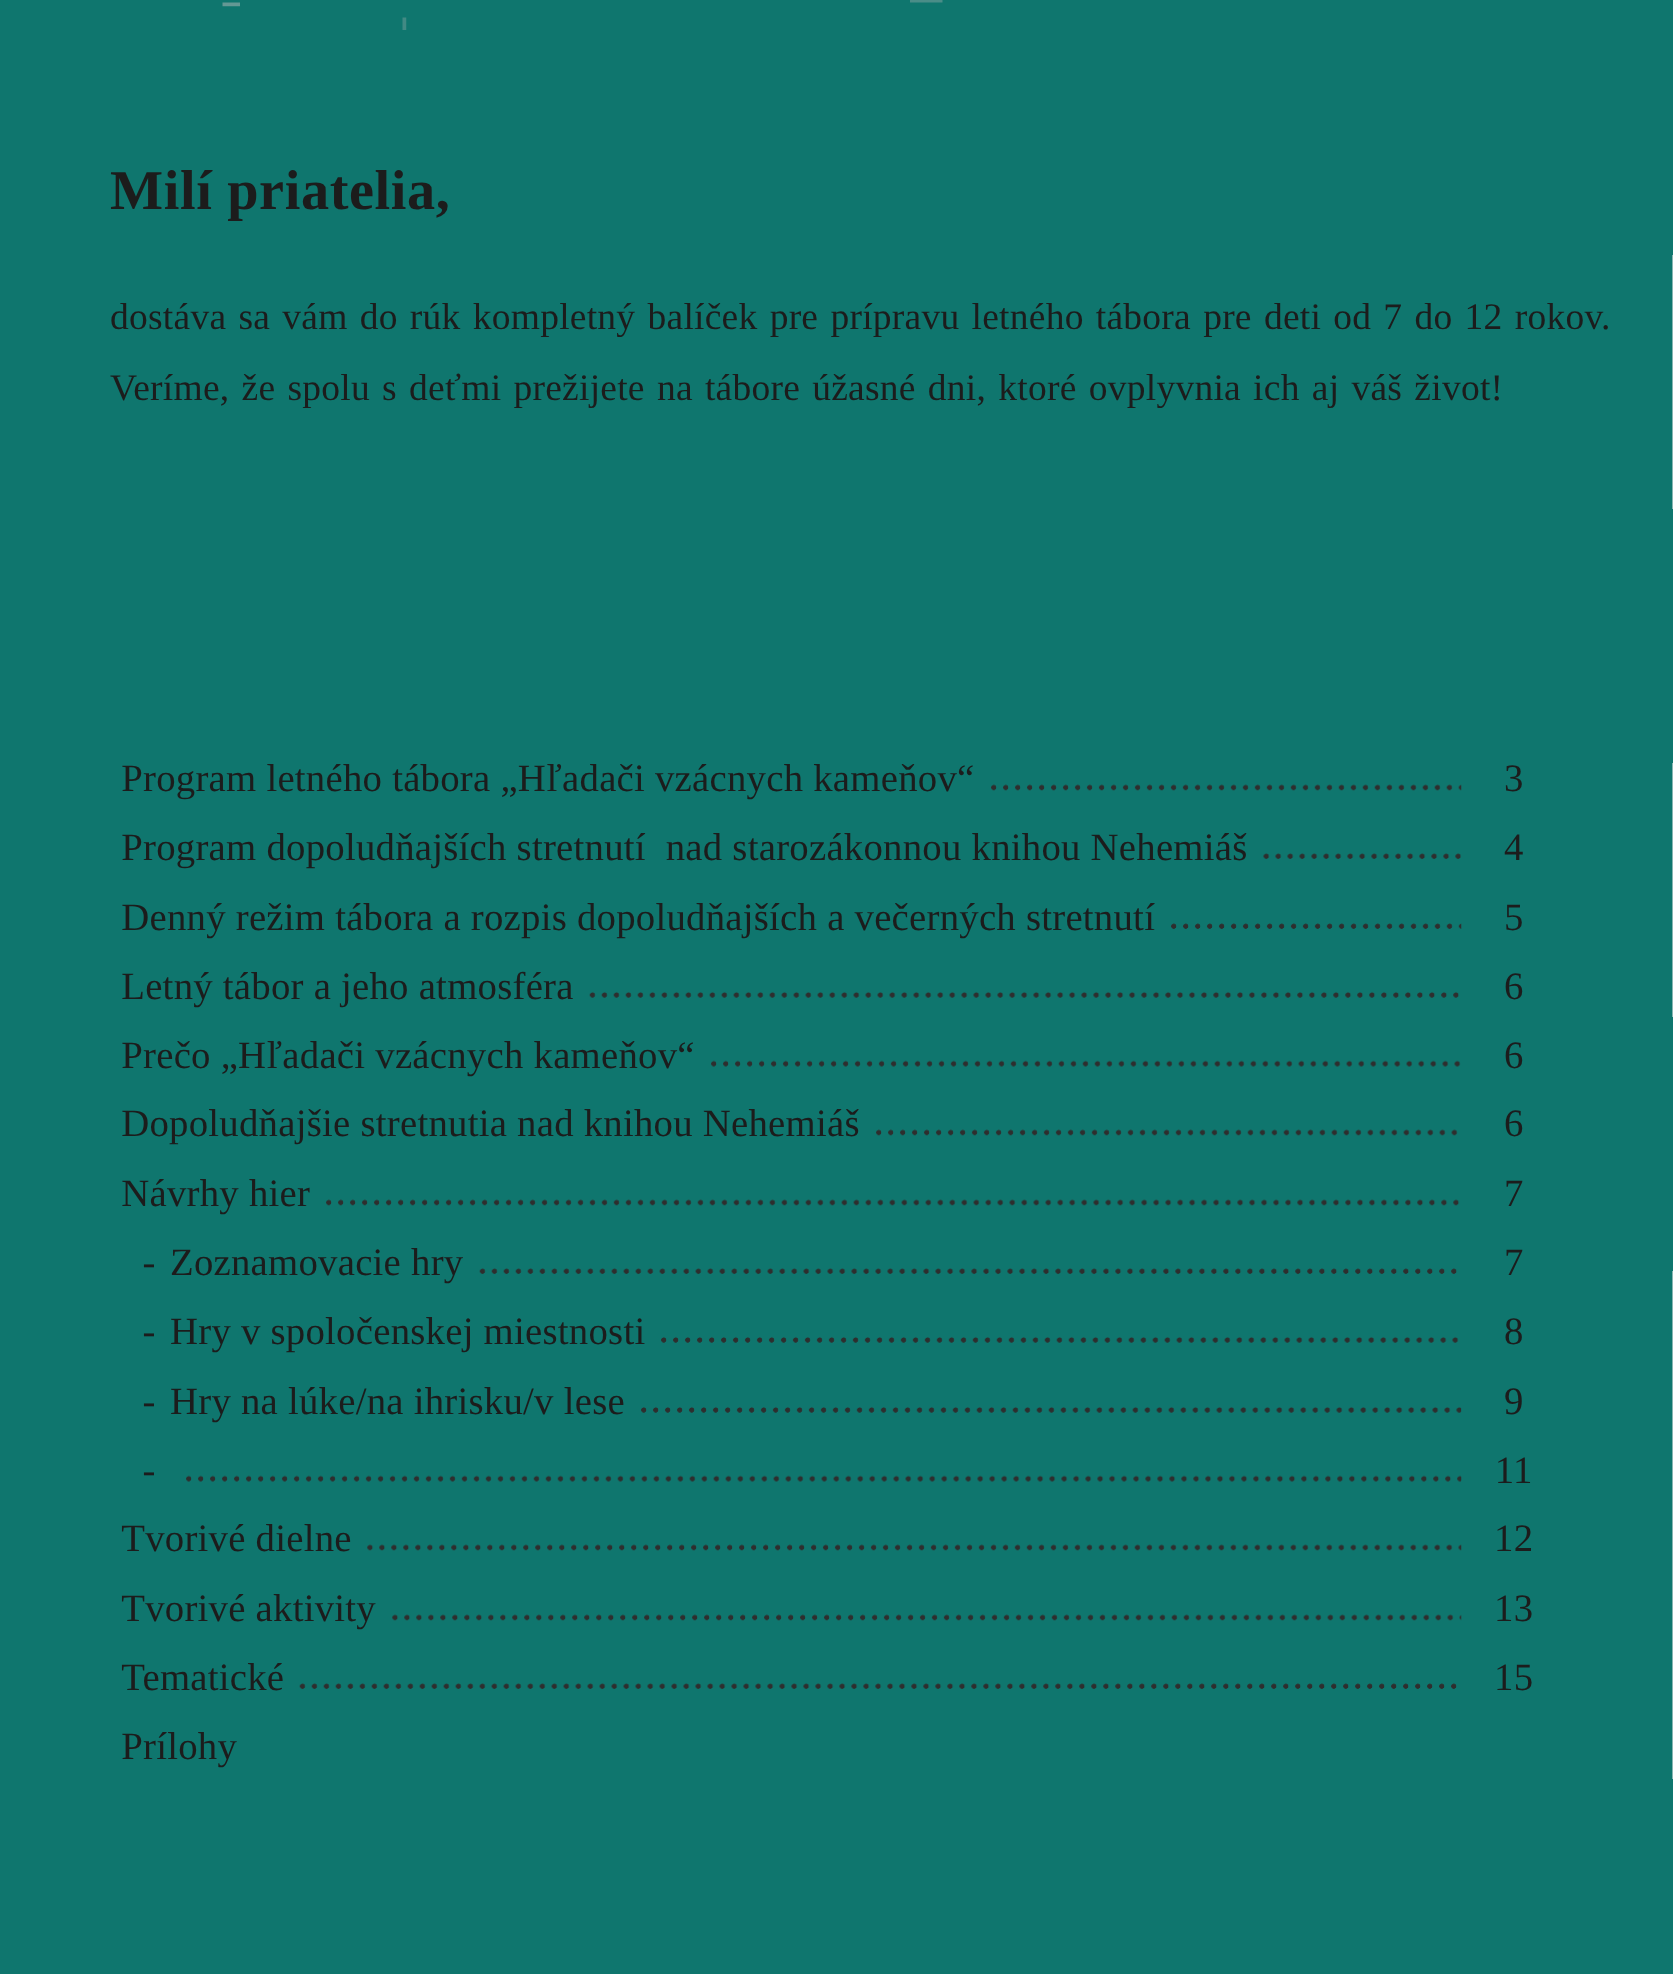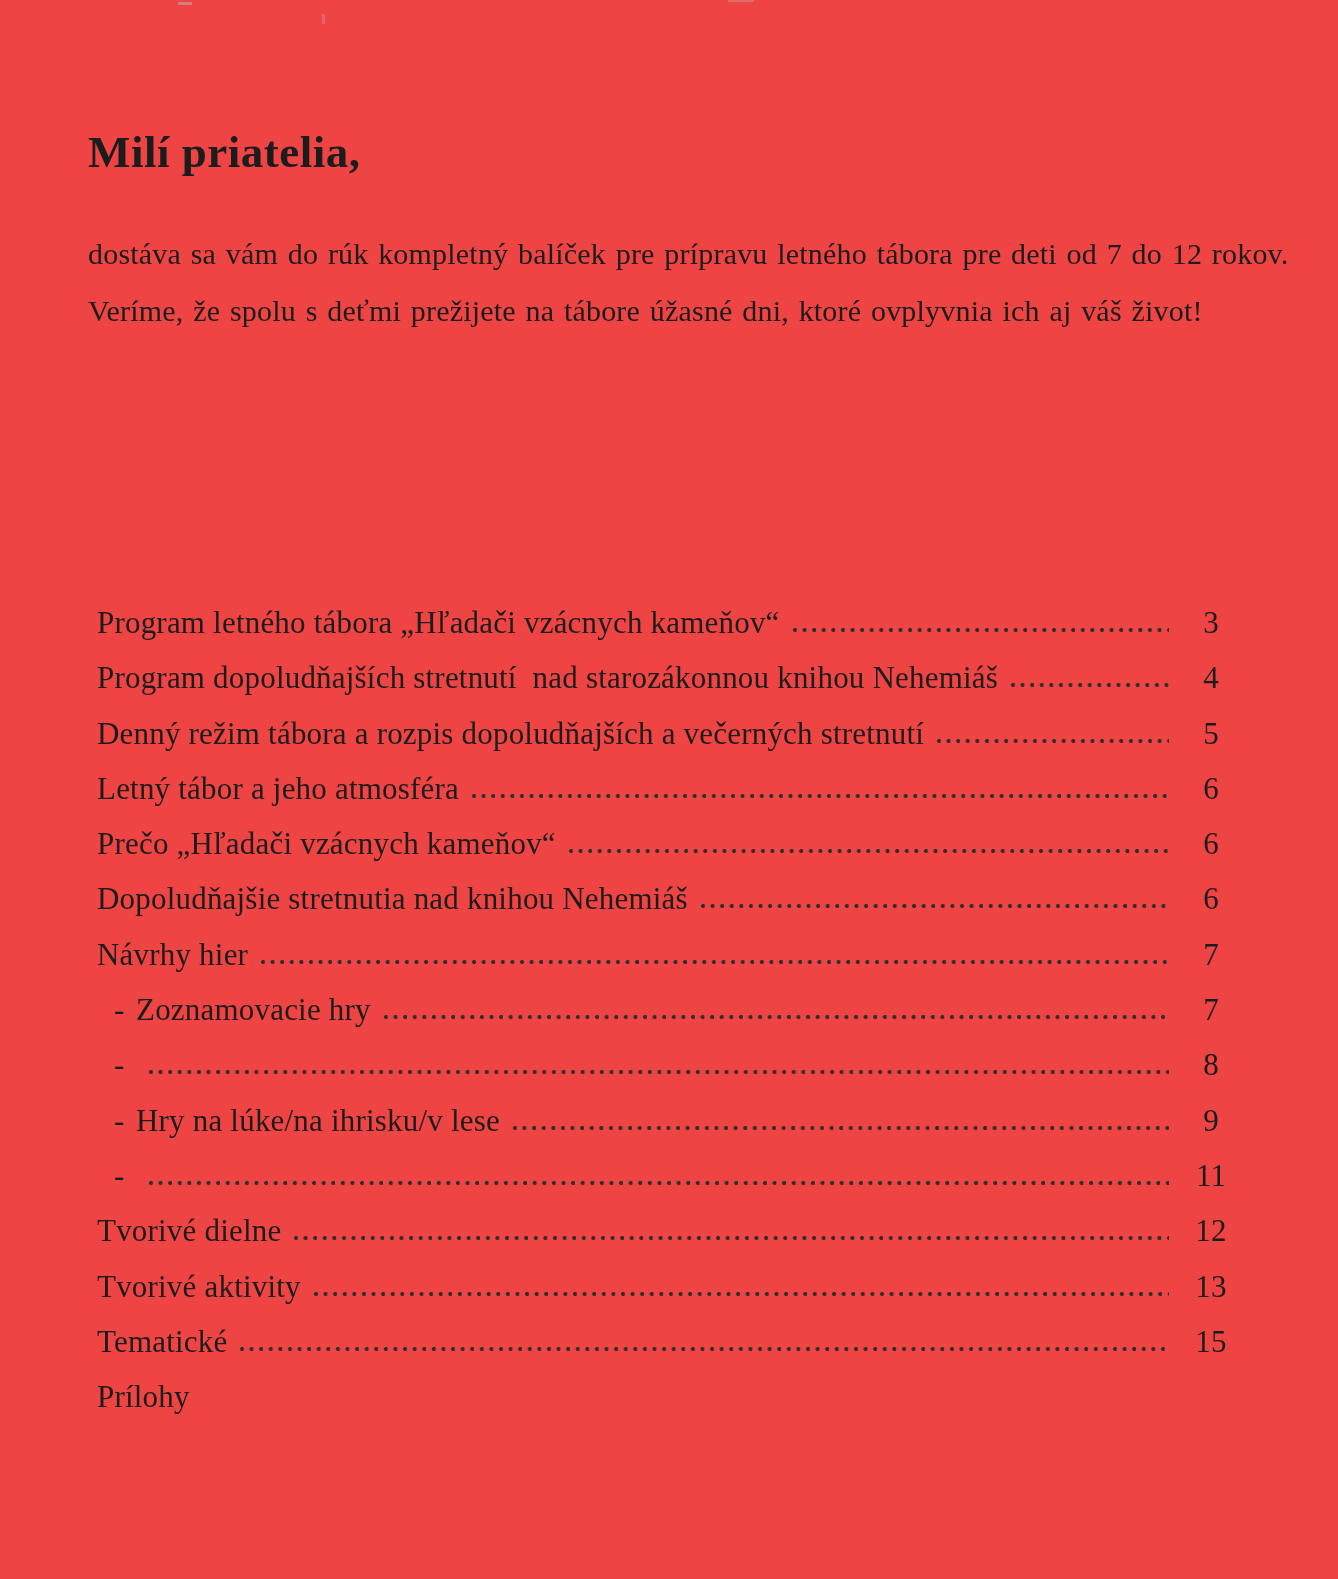--- a/index.html
+++ b/index.html
@@ -1,21 +1,21 @@
 <!DOCTYPE html>
 <html><head>
 <meta charset="utf-8">
 <style>
   html, body { margin: 0; padding: 0; background: #e8e8e8; }
   .page {
     position: relative;
     width: 1338px;
     height: 1579px;
     margin: 0 auto;
-    background: #ef4444;
+    background: #0f766e;
     color: #1c1c1c;
     font-family: "Liberation Serif", "DejaVu Serif", serif;
     overflow: hidden;
   }
   
   .scan-artifact { position: absolute; background: #b9b9b9; opacity: .5; }
   .artifact-1 { left: 178px; top: 2px; width: 14px; height: 3px; }
   .artifact-2 { left: 322px; top: 14px; width: 3px; height: 10px; opacity: .3; }
   .artifact-3 { left: 728px; top: 0; width: 26px; height: 2px; opacity: .35; }
 
@@ -139,20 +139,21 @@
       <span class="toc-pagenum">7</span>
     </div>
       <div class="toc-row indent">
       <span class="toc-bullet">-</span>
       <span class="toc-label">Zoznamovacie hry</span>
       <span class="toc-dots"></span>
       <span class="toc-pagenum">7</span>
     </div>
       <div class="toc-row indent">
       <span class="toc-bullet">-</span>
+      <span class="toc-label">Hry v spoločenskej miestnosti</span>
       <span class="toc-dots"></span>
       <span class="toc-pagenum">8</span>
     </div>
       <div class="toc-row indent">
       <span class="toc-bullet">-</span>
       <span class="toc-label">Hry na lúke/na ihrisku/v lese</span>
       <span class="toc-dots"></span>
       <span class="toc-pagenum">9</span>
     </div>
       <div class="toc-row indent">

